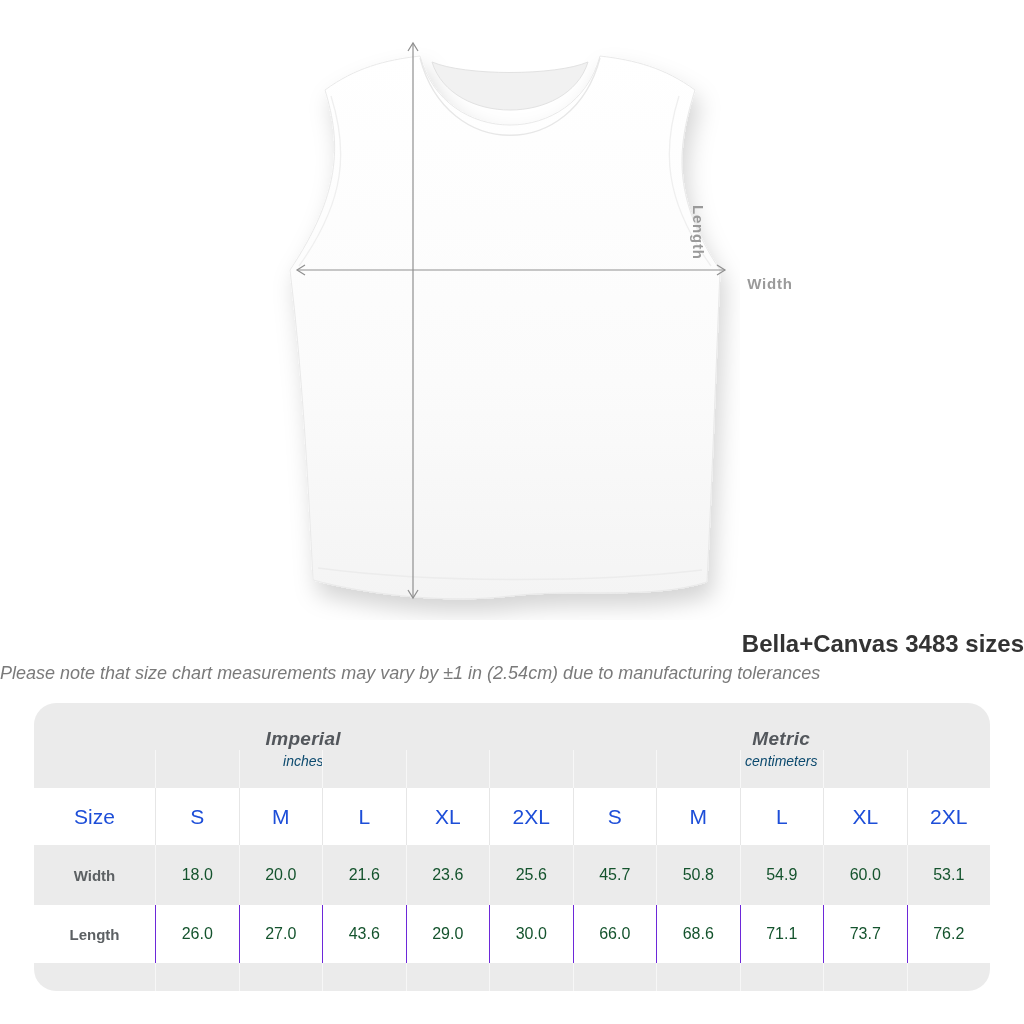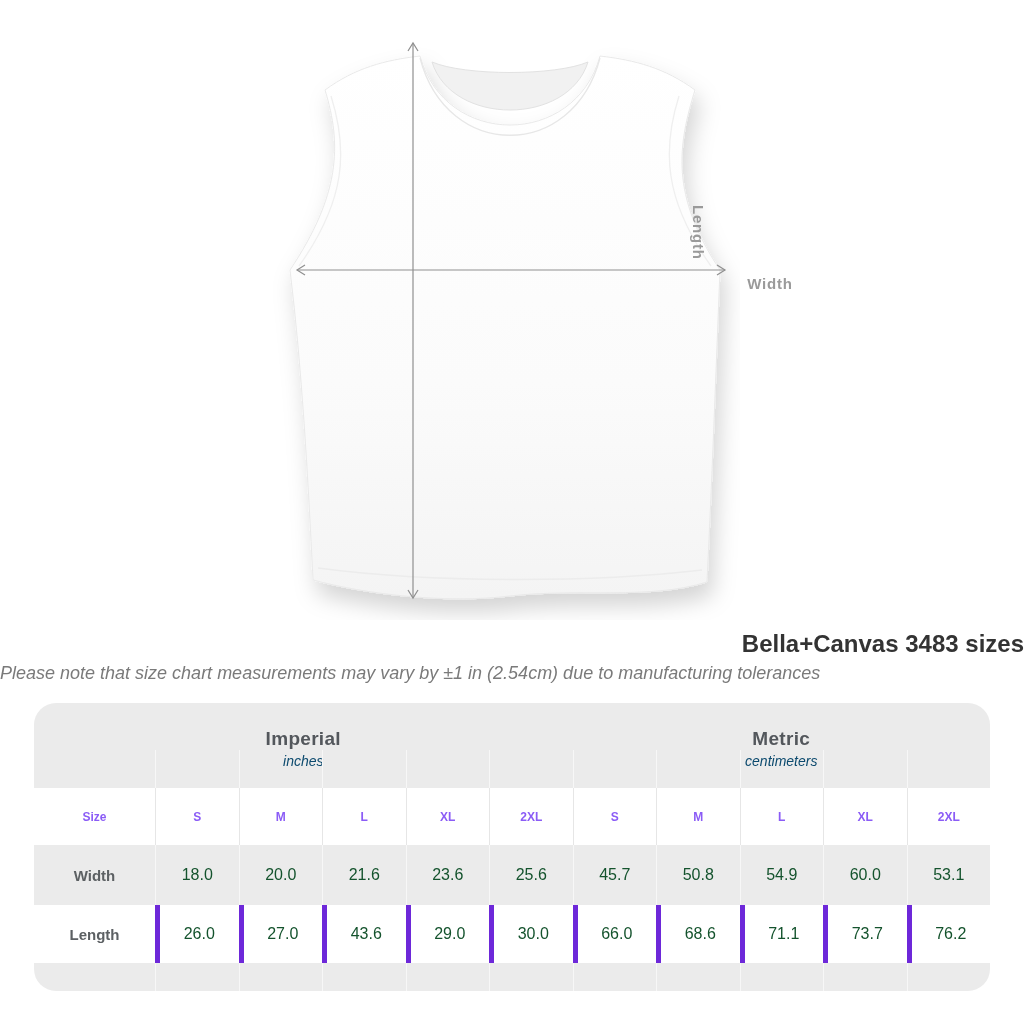--- a/index.html
+++ b/index.html
@@ -89,20 +89,21 @@
     align-items: center;
     justify-content: center;
     gap: 3px;
     padding-top: 6px;
   }
   .group-cell.imperial { grid-column: 1 / 7; }
   .group-cell.metric   { grid-column: 7 / 12; }
   .group-label {
     font-size: 19px;
     font-weight: bold;
+    font-style: italic;
     color: #53575c;
     letter-spacing: 0.3px;
   }
   .group-unit {
     font-size: 14px;
     font-style: italic;
     color: #0c4a6e;
   }
   .header-dividers {
     position: absolute;
@@ -114,23 +115,23 @@
   }
   .header-dividers div + div { border-left: 1px solid #f7f7f7; }
 
   .cell {
     display: flex;
     align-items: center;
     justify-content: center;
     font-size: 16px;
     color: #14532d;
   }
-  .trow.sizes .cell { font-size: 12px; font-weight: bold; color: #8b5cf6; }
+  .trow.sizes .cell { font-size: 21px; font-weight: normal; color: #1d4ed8; }
   .cell.rowhead { font-size: 15px; font-weight: bold; color: #5c6063; }
-  .trow.white .cell + .cell { border-left: 5px solid #6d28d9; text-align: right; }
+  .trow.white .cell + .cell { border-left: 1px solid #6d28d9; text-align: right; }
   .trow.sizes .cell + .cell { border-left: 1px solid #e6e6e6; }
   .trow.gray  .cell + .cell { border-left: 1px solid #f7f7f7; }
   .trow.footer div + div    { border-left: 1px solid #f7f7f7; }
 </style>
 </head>
 <body>
 
 <div class="stage">
 
   <div class="shirt-wrap">

